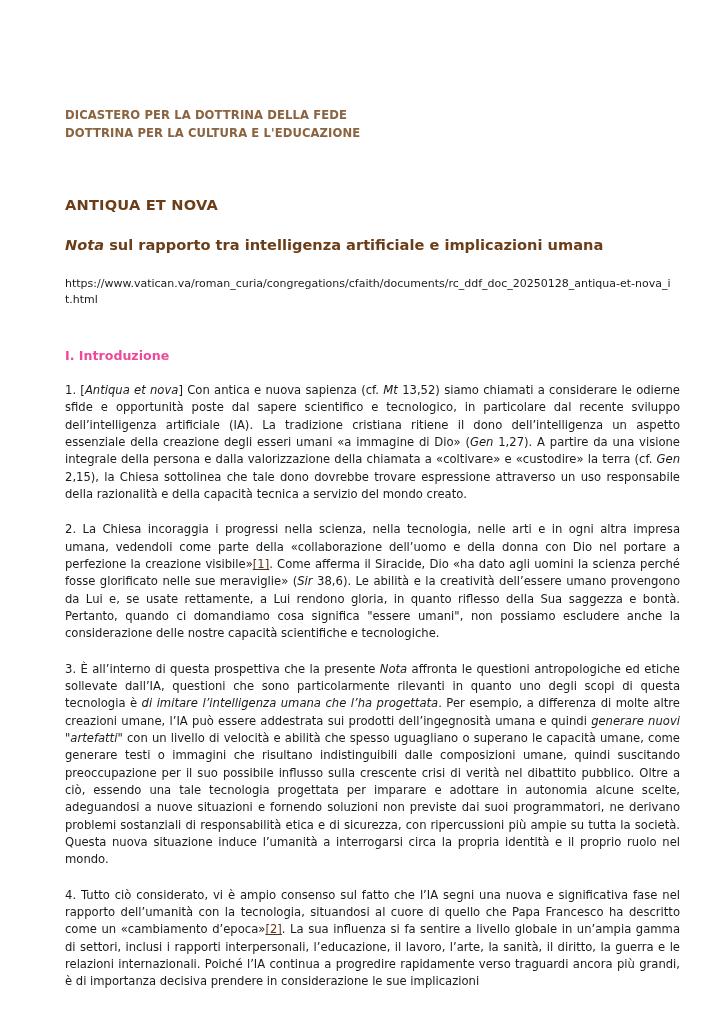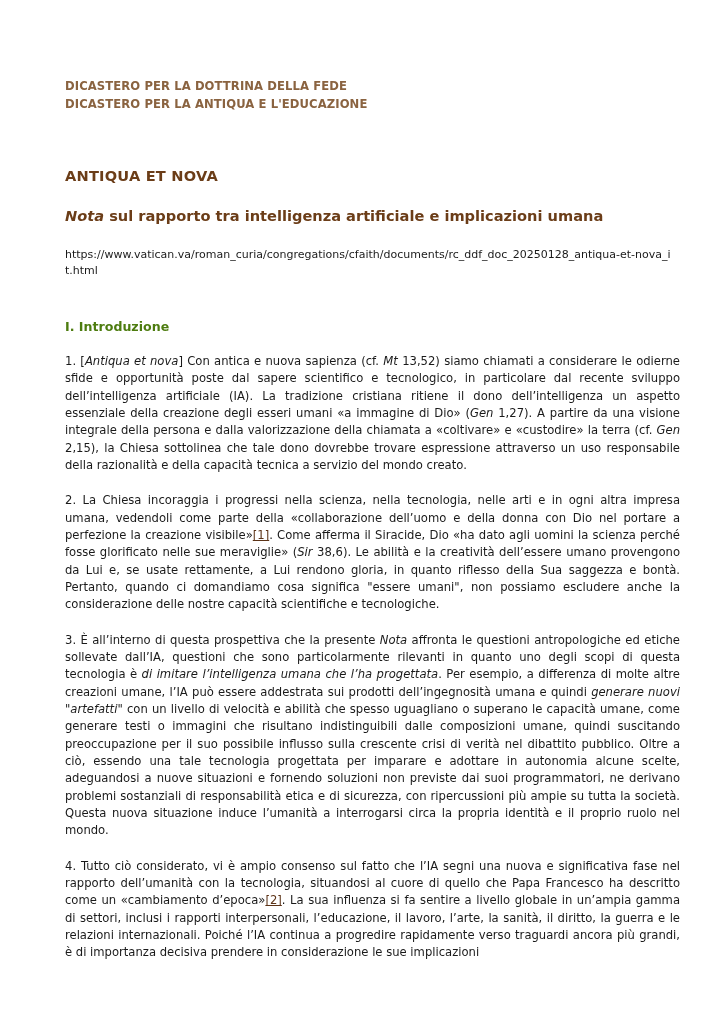--- a/index.html
+++ b/index.html
@@ -12,21 +12,21 @@
     width: 724px;
     height: 1024px;
     overflow: hidden;
     font-family: "DejaVu Sans", "Liberation Sans", sans-serif;
     color: #1a1a1a;
   }
   .page {
     box-sizing: border-box;
     width: 724px;
     height: 1024px;
-    padding: 78px 44px 0 65px;
+    padding: 107px 44px 0 65px;
     background: #ffffff;
   }
 
   
   .dicastero-block {
     color: #8a6340;
     font-size: 11.6px;
     font-weight: 700;
     letter-spacing: 0.1px;
     line-height: 1.52;
@@ -65,21 +65,21 @@
     color: #1a1a1a;
     width: 610px;
     word-break: break-all;
   }
 
   
   .section-heading {
     margin: 40px 0 0 0;
     font-size: 12.6px;
     font-weight: 700;
-    color: #4d7c0f;
+    color: #ec4899;
     line-height: 1.3;
   }
 
   
   .body-para {
     margin: 18px 0 0 0;
     font-size: 11.6px;
     line-height: 1.495;
     text-align: justify;
     color: #1a1a1a;
@@ -97,21 +97,21 @@
     cursor: pointer;
   }
 </style>
 </head>
 <body>
 
 <div class="page">
 
   <div class="dicastero-block">
     <span class="dicastero-line">DICASTERO PER LA DOTTRINA DELLA FEDE</span>
-    <span class="dicastero-line">DICASTERO PER LA ANTIQUA E L'EDUCAZIONE</span>
+    <span class="dicastero-line">DOTTRINA PER LA CULTURA E L'EDUCAZIONE</span>
   </div>
 
   <h1 class="doc-title">ANTIQUA ET NOVA</h1>
 
   <h2 class="doc-subtitle"><span class="ital">Nota</span><span> sul rapporto tra intelligenza artificiale e implicazioni umana</span></h2>
 
   <div class="doc-url">https://www.vatican.va/roman_curia/congregations/cfaith/documents/rc_ddf_doc_20250128_antiqua-et-nova_it.html</div>
 
   <h3 class="section-heading">I. Introduzione</h3>
 

